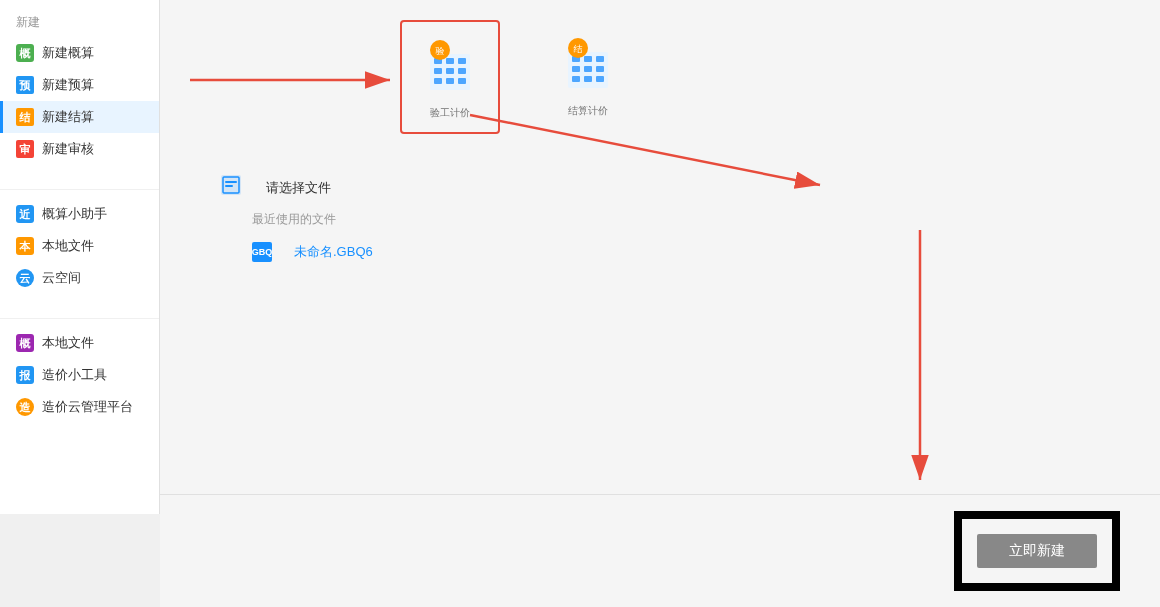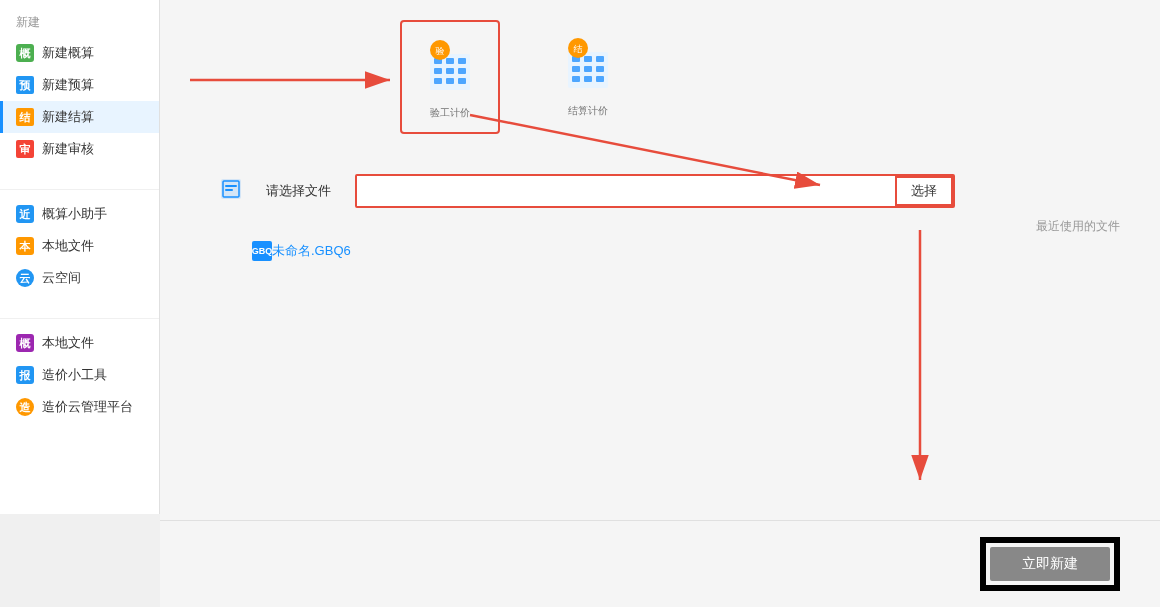--- a/index.html
+++ b/index.html
@@ -178,28 +178,28 @@
       font-size: 13px;
       color: #333;
       height: 30px;
       border: 2px solid #e74c3c;
       margin-left: -2px;
     }
 
     .recent-files-label {
       font-size: 12px;
       color: #999;
+      margin-bottom: 8px;
       padding-left: 32px;
-      text-align: right;
     }
 
     .recent-file-item {
       display: flex;
       align-items: center;
-      gap: 0;
+      gap: 22px;
       padding: 6px 32px;
       cursor: pointer;
       font-size: 13px;
       color: #1890ff;
     }
 
     .gbq-icon {
       width: 20px;
       height: 20px;
       background: #1890ff;
@@ -219,22 +219,22 @@
       right: 0;
       left: 0;
       display: flex;
       justify-content: flex-end;
       padding: 16px 40px;
       border-top: 1px solid #e0e0e0;
       background: #f5f5f5;
     }
 
     .create-btn-wrapper {
-      border: 6px solid #000000;
-      padding: 4px;
+      border: 8px solid #000000;
+      padding: 15px;
       display: inline-block;
     }
 
     .create-btn {
       background: #888;
       color: #fff;
       border: none;
       padding: 8px 32px;
       font-size: 14px;
       cursor: pointer;
@@ -390,24 +390,20 @@
 
         <span class="file-select-icon">
           <svg width="22" height="22" viewBox="0 0 22 22">
             <rect x="1" y="1" width="20" height="20" rx="2" fill="#1890ff" opacity="0.15"></rect>
             <rect x="3" y="3" width="16" height="16" rx="1" fill="none" stroke="#1890ff" stroke-width="1.5"></rect>
             <rect x="5" y="7" width="12" height="2" fill="#1890ff" rx="1"></rect>
             <rect x="5" y="11" width="8" height="2" fill="#1890ff" rx="1"></rect>
           </svg>
         </span>
         <span class="file-select-label">请选择文件</span>
-        <div class="file-input-wrapper">
-          <input class="file-input-box" type="text" placeholder="" style="">
-          <button class="file-select-btn">选择</button>
-        </div>
       </div>
 
       <div class="recent-files-label">最近使用的文件</div>
 
       <div class="recent-file-item">
         <div class="gbq-icon">
           <span>GBQ</span>
         </div>
         <span>未命名.GBQ6</span>
       </div>

